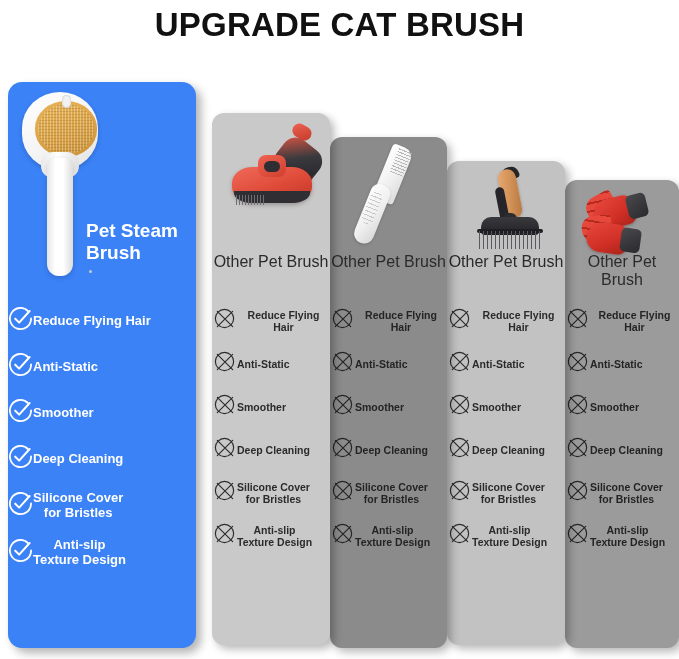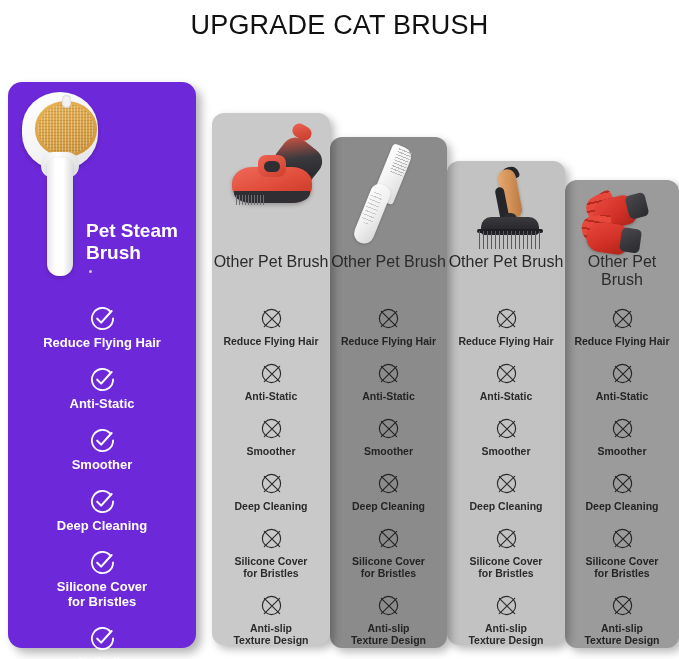--- a/index.html
+++ b/index.html
@@ -7,36 +7,36 @@
     width:679px;height:659px;
     background:#ffffff;
     font-family:"Liberation Sans","DejaVu Sans",sans-serif;
     overflow:hidden;position:relative;
   }
 
   
   .title{
     position:absolute;left:0;top:0;width:679px;height:50px;
     display:flex;align-items:center;justify-content:center;
-    font-size:27px;font-weight:normal;color:#111111;
+    font-size:33px;font-weight:bold;color:#111111;
     letter-spacing:.2px;
   }
 
   
   .board{position:absolute;left:0;top:50px;width:679px;height:609px;}
 
   .col{
     position:absolute;
     border-radius:12px;
     box-sizing:border-box;
     box-shadow:4px 4px 9px rgba(0,0,0,.28);
   }
   .col.hero{
     left:8px;top:32px;width:188px;height:566px;
-    background:#6d28d9;border-radius:14px;
+    background:#3b82f6;border-radius:14px;
     box-shadow:5px 5px 10px rgba(0,0,0,.30);
     z-index:50;
   }
   .col.c2{left:212px;top:63px;width:118px;height:532px;background:#C9C9C9;z-index:40;}
   .col.c3{left:330px;top:87px;width:117px;height:511px;background:#8B8B8B;z-index:30;}
   .col.c4{left:447px;top:111px;width:118px;height:484px;background:#C2C2C2;z-index:20;}
   .col.c5{left:565px;top:130px;width:114px;height:468px;background:#9B9B9B;z-index:10;}
 
   
   .prod{position:absolute;left:0;top:0;width:100%;}
@@ -197,21 +197,21 @@
 
   
   .features{position:absolute;left:0;width:100%;}
   .hero .features{top:224px;}
   .c2 .features{top:193px;}
   .c3 .features{top:169px;}
   .c4 .features{top:145px;}
   .c5 .features{top:126px;}
 
   .frow{
-    width:100%;display:flex;flex-direction:column;align-items:center;
+    width:100%;display:flex;flex-direction:row;align-items:center;
     margin-bottom:14px;
   }
   .hero .frow{margin-bottom:17px;}
   .ficon{width:25px;height:25px;margin-bottom:4px;}
   .flabel{
     text-align:center;line-height:13px;white-space:pre-line;
   }
   .hero .flabel{color:#ffffff;font-size:13px;font-weight:bold;line-height:15px;}
   .c2 .flabel,.c3 .flabel,.c4 .flabel,.c5 .flabel{
     color:#2b2b2b;font-size:10.5px;font-weight:bold;line-height:12px;

